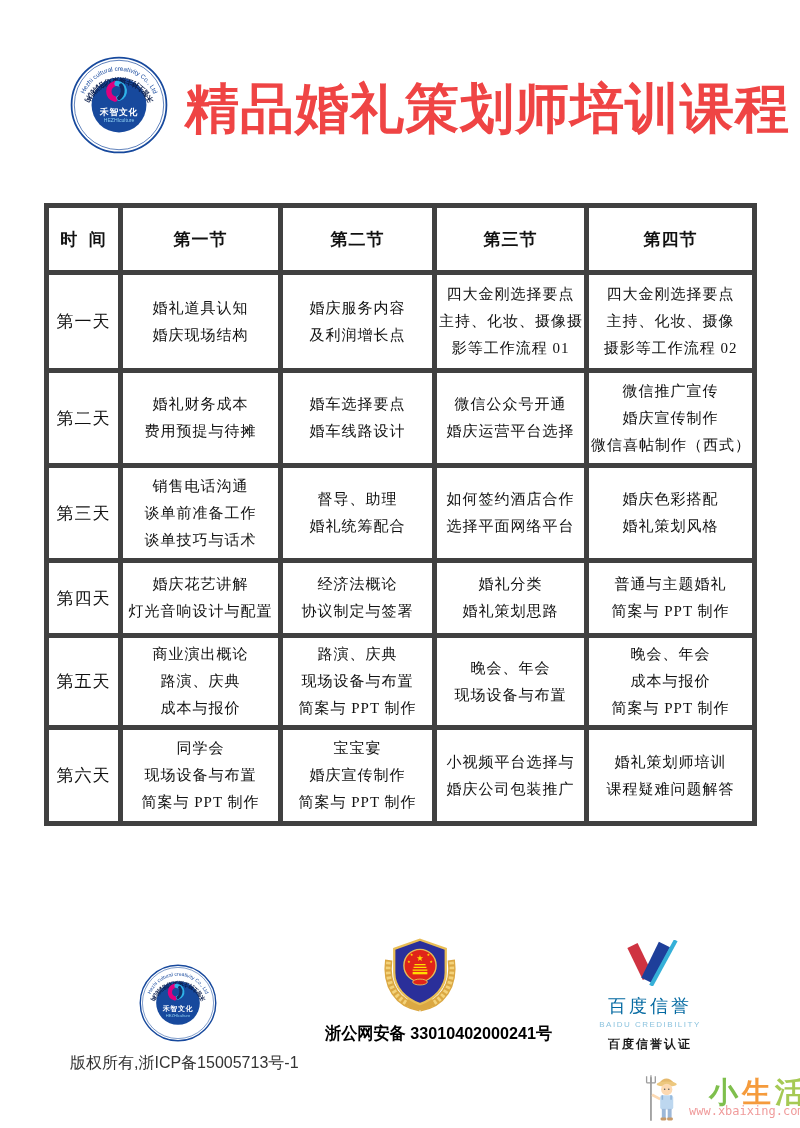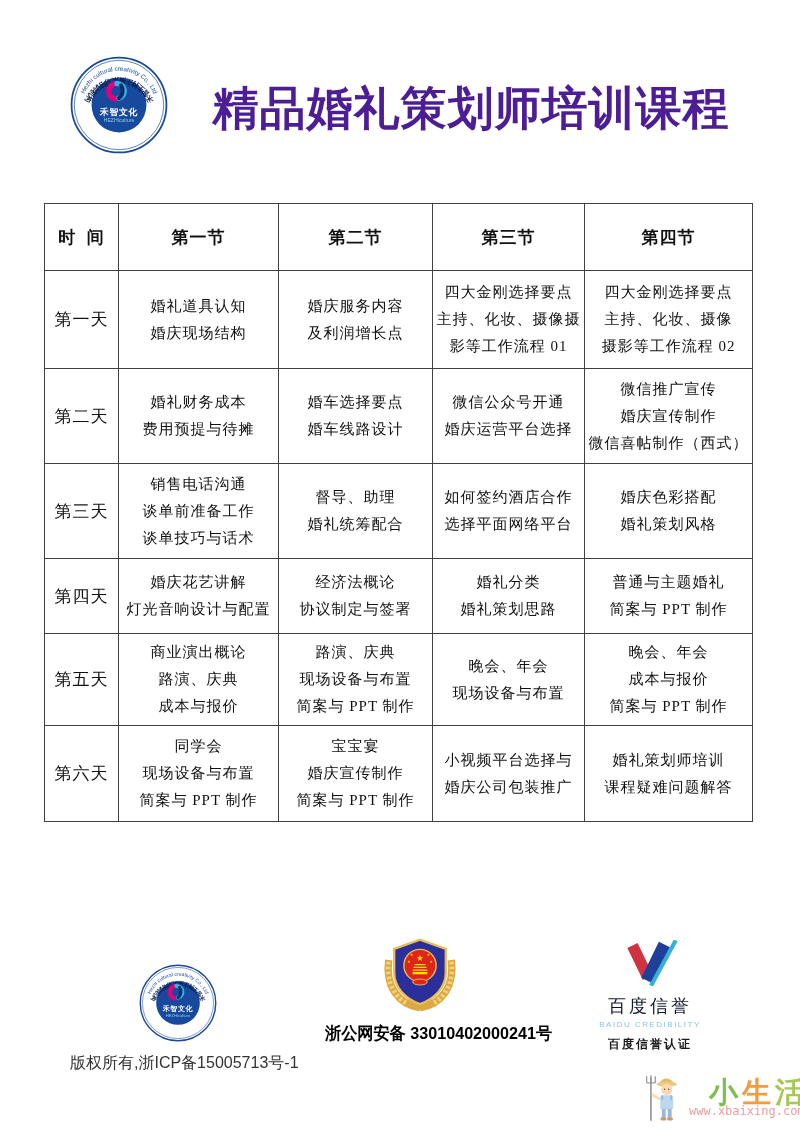--- a/index.html
+++ b/index.html
@@ -2,48 +2,48 @@
 <html><head>
 <meta charset="utf-8">
 <style>
   html,body{margin:0;padding:0;background:#fff;}
   #page{position:relative;width:800px;height:1128px;background:#ffffff;overflow:hidden;
         font-family:"Liberation Serif",serif;color:#111;}
 
   
   #header-logo{position:absolute;left:70px;top:56px;width:98px;height:98px;}
   #page-title{position:absolute;left:185px;top:78px;width:572px;height:62px;
-              font-size:46px;font-weight:bold;letter-spacing:1px;text-align:center;
-              line-height:62px;white-space:pre;color:#4c1d95;}
+              font-size:54px;font-weight:bold;letter-spacing:1px;text-align:center;
+              line-height:62px;white-space:pre;color:#ef4444;}
 
   
   #course-table{position:absolute;left:44px;top:203px;width:708px;
                 border-collapse:collapse;table-layout:fixed;}
-  #course-table td,#course-table th{border:1px solid #404040;vertical-align:middle;
+  #course-table td,#course-table th{border:5px solid #404040;vertical-align:middle;
                 text-align:center;white-space:pre;padding:0 2px;}
   #course-table th{font-size:17px;font-weight:bold;letter-spacing:1px;}
   .day-cell{font-size:17px;letter-spacing:1px;}
   .course-cell{font-size:15px;letter-spacing:1px;line-height:1.8;}
   .rh0{height:67px}.rh1{height:98px}.rh2{height:95px}.rh3{height:95px}
   .rh4{height:75px}.rh5{height:92px}.rh6{height:96px}
 
   
   .footer-block{position:absolute;text-align:center;}
   #footer-left{left:70px;top:964px;width:215px;}
   #footer-left svg{width:78px;height:78px;}
   #icp-text{margin-top:7px;font-family:"Liberation Sans",sans-serif;font-size:16px;
             color:#333;white-space:pre;}
   #footer-center{left:320px;top:928px;width:200px;}
   #footer-center svg{width:92px;height:86px;}
   #police-text{margin-top:4px;font-family:"Liberation Sans",sans-serif;font-size:17px;
                font-weight:bold;color:#000;white-space:pre;transform:scaleX(0.95);}
   #footer-right{left:580px;top:940px;width:140px;}
   #footer-right svg{width:66px;height:46px;}
   #baidu-cn{margin-top:4px;font-family:"Liberation Sans",sans-serif;font-size:18px;
-            color:#0f172a;letter-spacing:3px;}
+            color:#0369a1;letter-spacing:3px;}
   #baidu-en{font-family:"Liberation Sans",sans-serif;font-size:8px;color:#8cc3de;
             letter-spacing:1.5px;margin-top:2px;}
   #baidu-cert{margin-top:7px;font-family:"Liberation Sans",sans-serif;font-size:12px;
               font-weight:bold;color:#1a1a1a;letter-spacing:2px;}
 
   
   #watermark{position:absolute;left:645px;top:1071px;width:150px;height:54px;}
   #farmer-icon{position:absolute;left:0;top:2px;width:38px;height:50px;}
   #wm-name{position:absolute;left:44px;top:2px;width:104px;
            font-family:"DejaVu Sans",sans-serif;font-weight:bold;font-size:29px;

